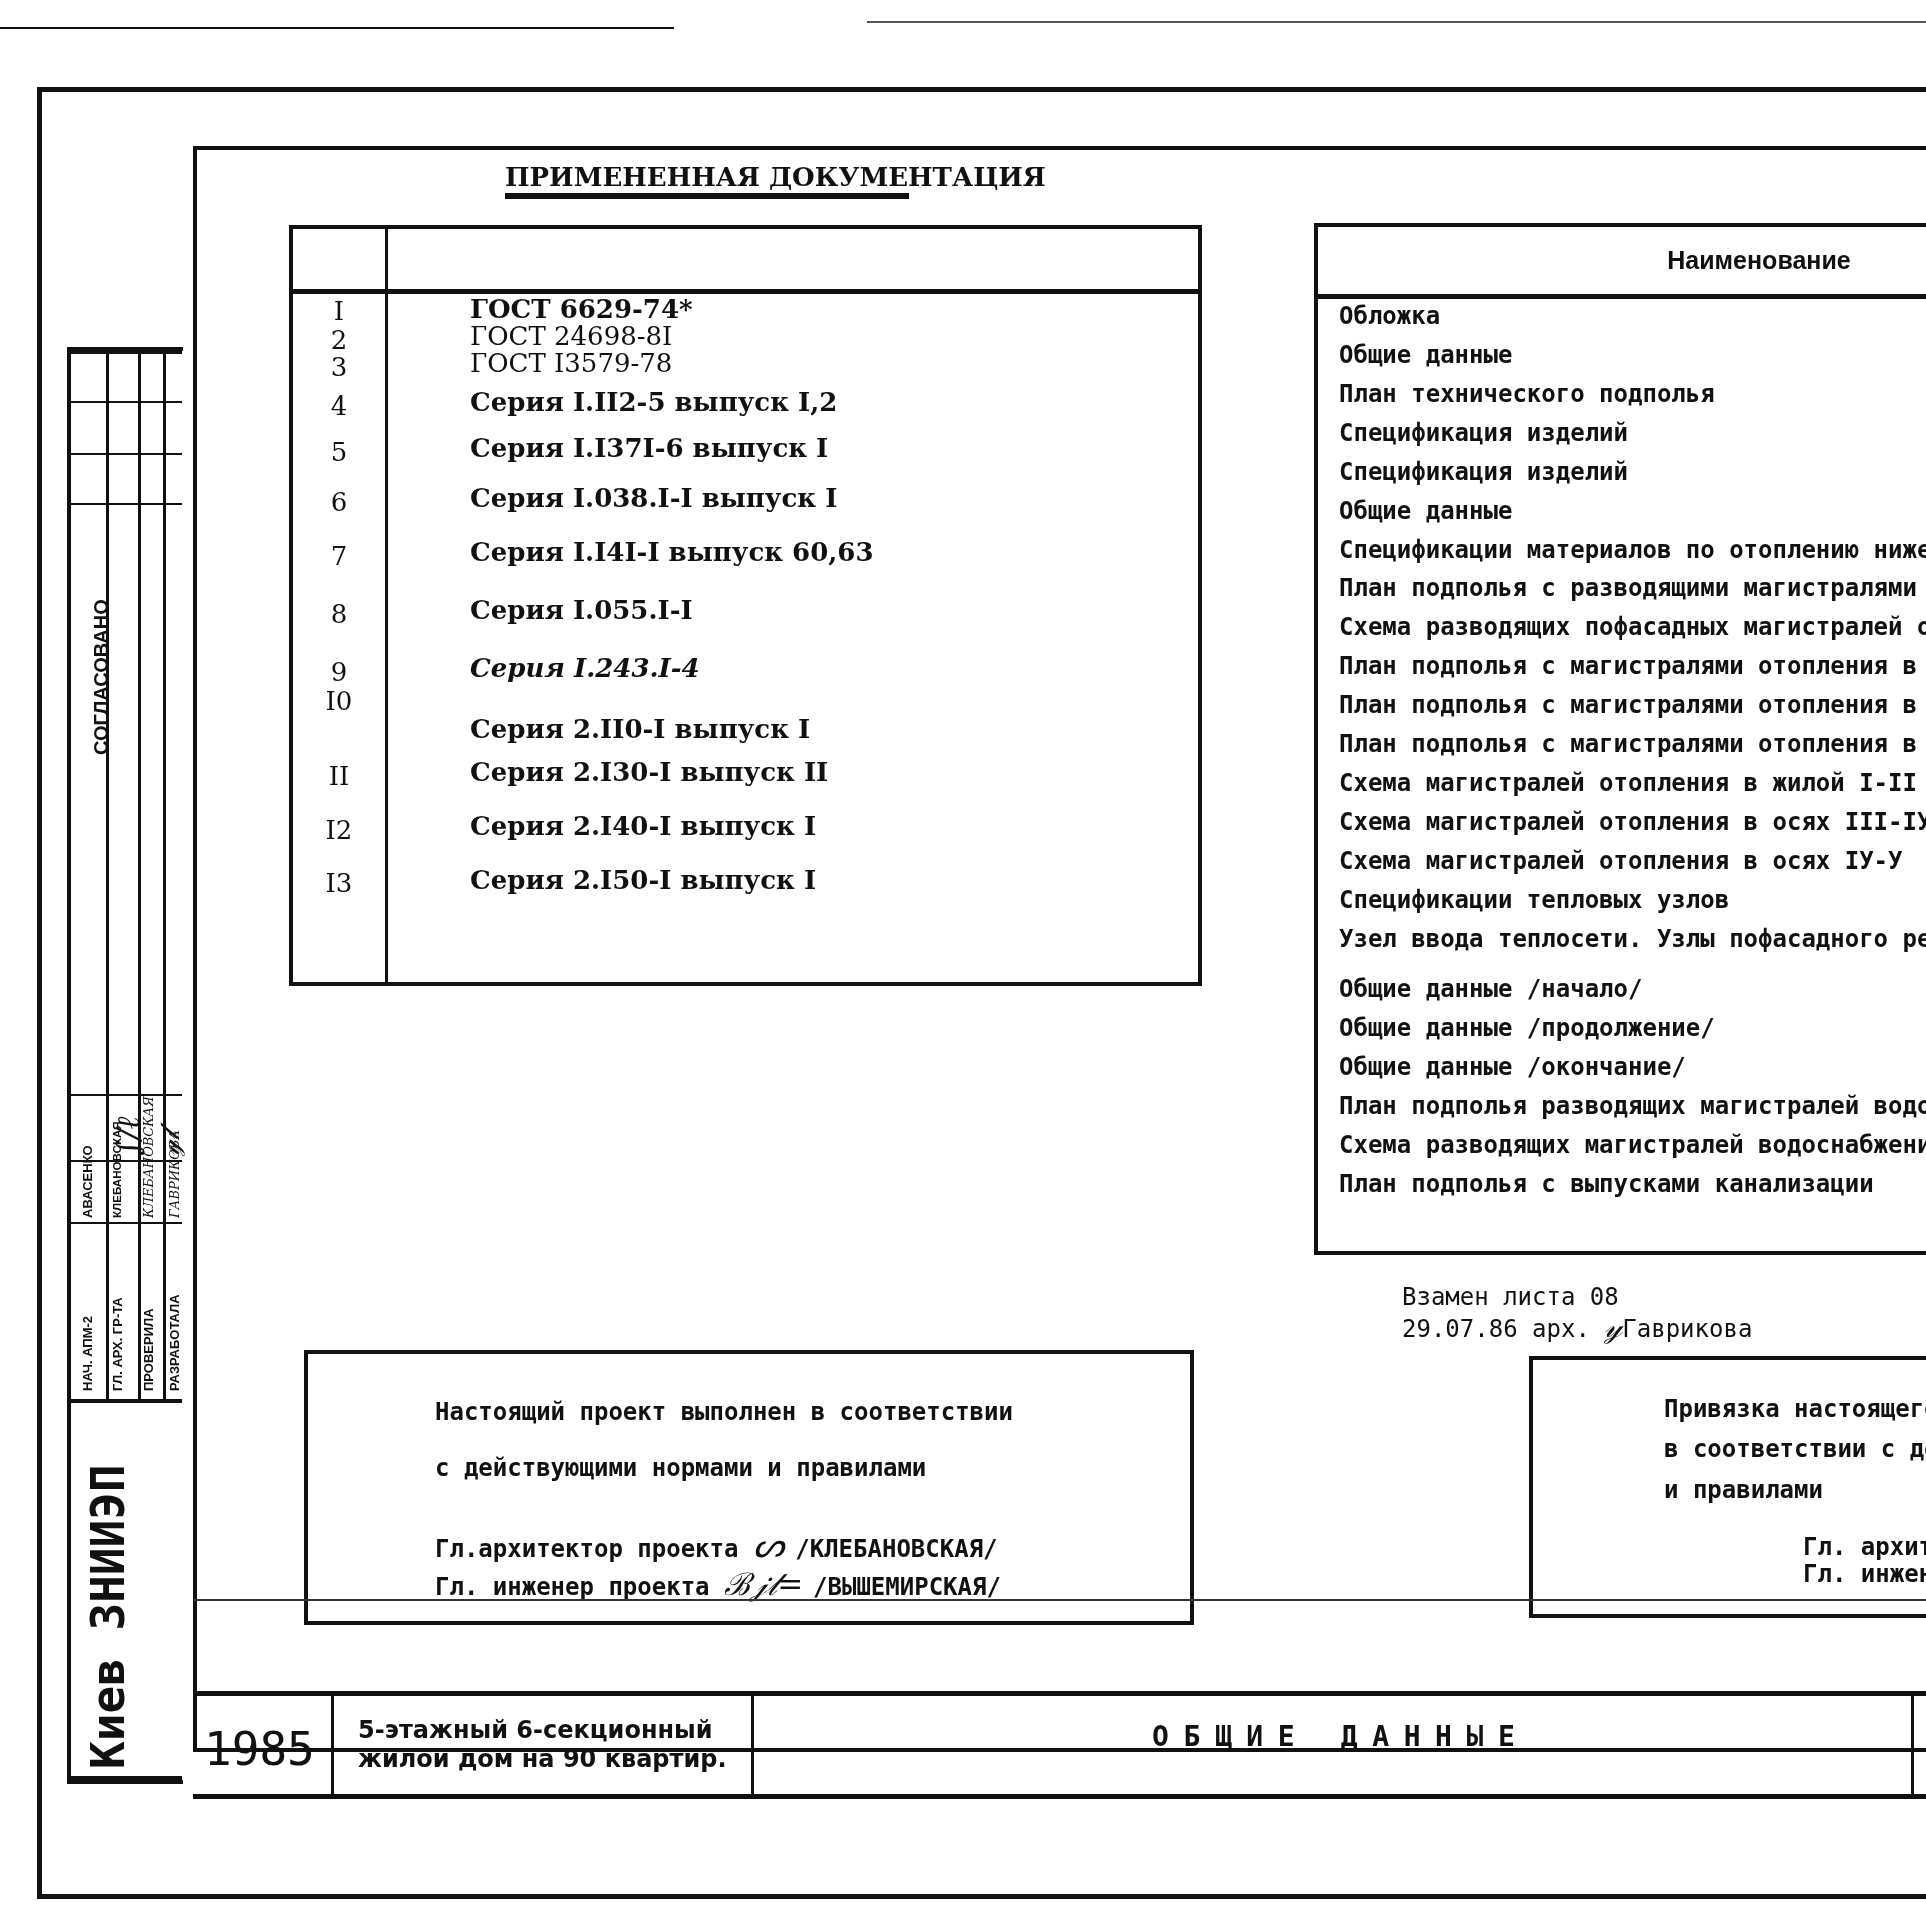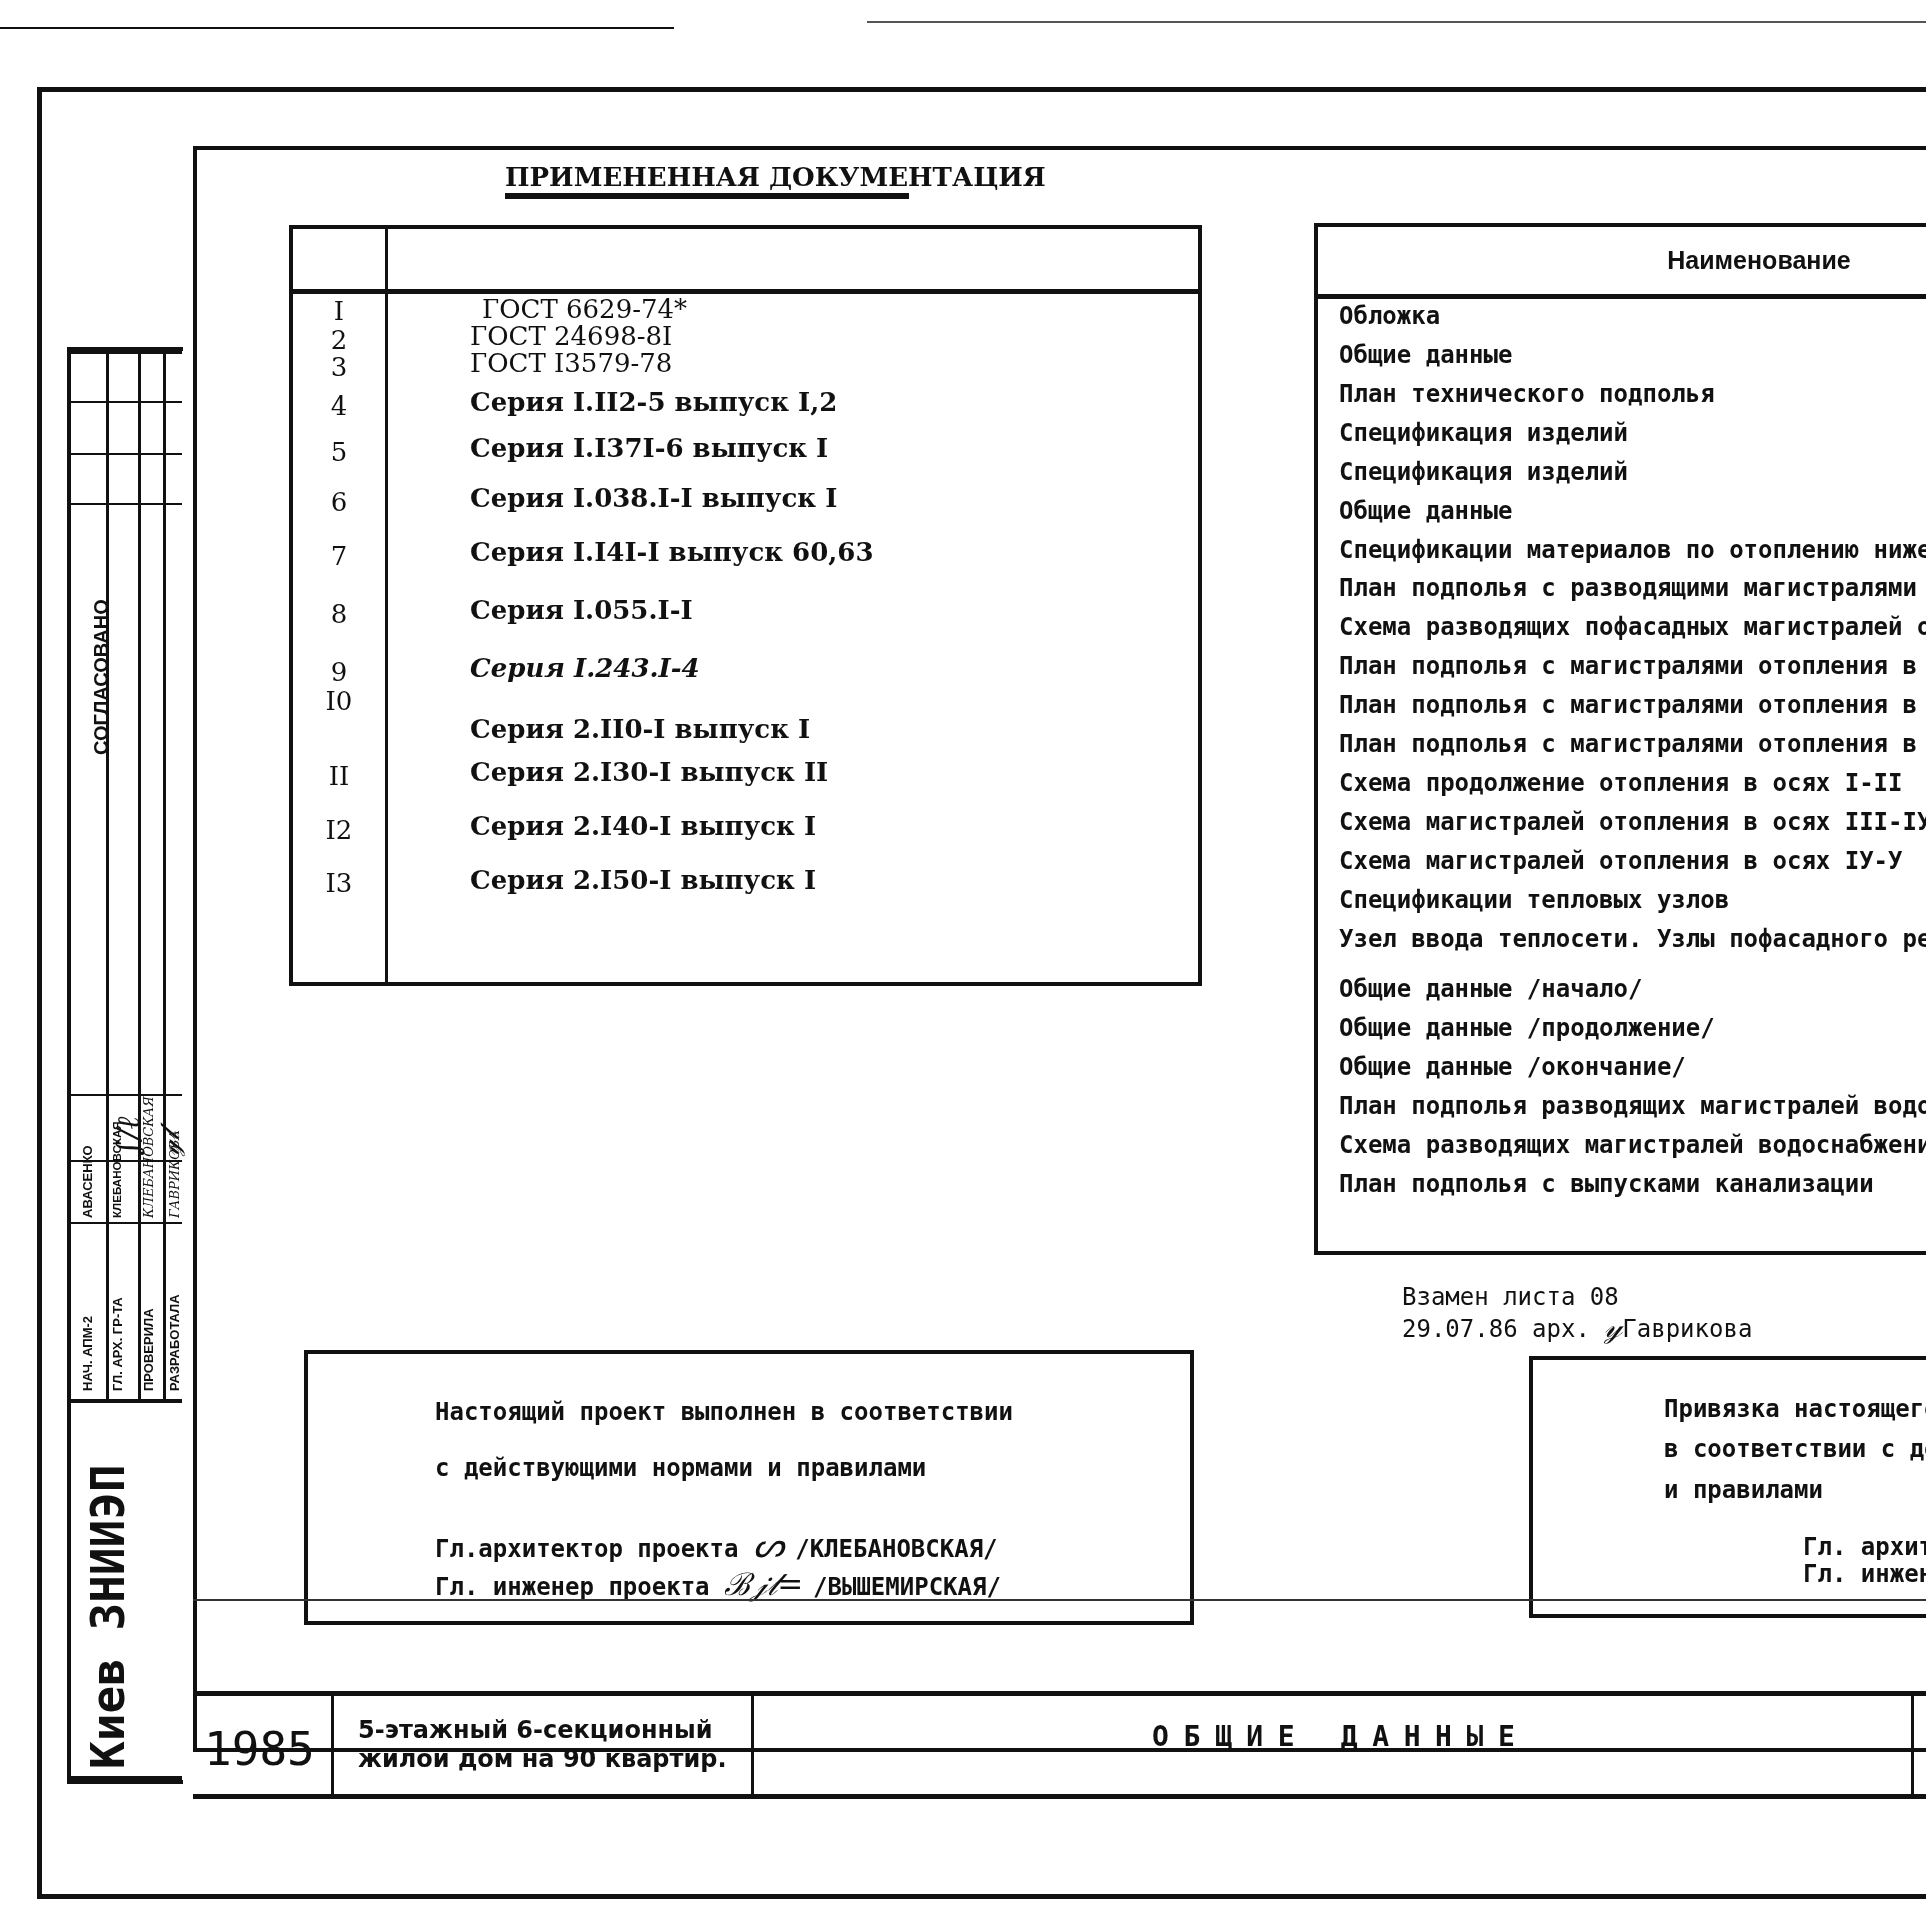--- a/index.html
+++ b/index.html
@@ -55,21 +55,21 @@
 
 <div class="txt title-doc">ПРИМЕНЕННАЯ ДОКУМЕНТАЦИЯ</div>
 <div class="line title-underline"></div>
 
 <div class="abs ltable">
   <div class="colsep"></div>
   <div class="hdrsep"></div>
   <div id="ltable-rows">
       <div class="lrow" style="top: 0px;">
         <div class="num" style="top: 67px;">I</div>
-        <div class="val" style="top: 65px; font-weight: normal; margin-left: 12px;">ГОСТ 6629-74*</div>
+        <div class="val" style="top: 65px; font-weight: bold;">ГОСТ 6629-74*</div>
       </div>
       <div class="lrow" style="top: 0px;">
         <div class="num" style="top: 96px;">2</div>
         <div class="val" style="top: 92px; font-weight: normal;">ГОСТ 24698-8I</div>
       </div>
       <div class="lrow" style="top: 0px;">
         <div class="num" style="top: 123px;">3</div>
         <div class="val" style="top: 119px; font-weight: normal;">ГОСТ I3579-78</div>
       </div>
       <div class="lrow" style="top: 0px;">
@@ -152,21 +152,21 @@
       <div class="rrow" style="top: 425px;">
         <div class="n">План подполья с магистралями отопления в осях I-II</div>
       </div>
       <div class="rrow" style="top: 464px;">
         <div class="n">План подполья с магистралями отопления в осях III-IУ</div>
       </div>
       <div class="rrow" style="top: 503px;">
         <div class="n">План подполья с магистралями отопления в осях IУ-У</div>
       </div>
       <div class="rrow" style="top: 542px;">
-        <div class="n">Схема продолжение отопления в осях I-II</div>
+        <div class="n">Схема магистралей отопления в жилой I-II</div>
       </div>
       <div class="rrow" style="top: 581px;">
         <div class="n">Схема магистралей отопления в осях III-IУ</div>
       </div>
       <div class="rrow" style="top: 620px;">
         <div class="n">Схема магистралей отопления в осях IУ-У</div>
       </div>
       <div class="rrow" style="top: 659px;">
         <div class="n">Спецификации тепловых узлов</div>
       </div>

